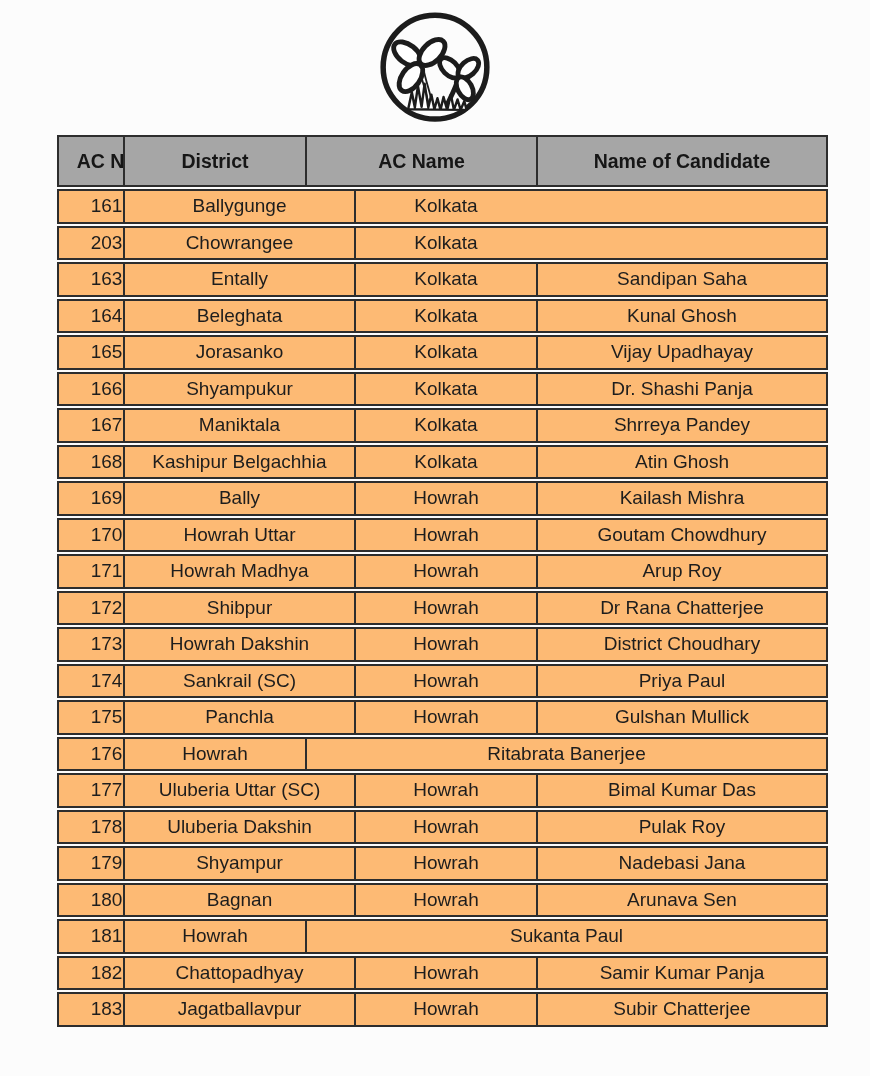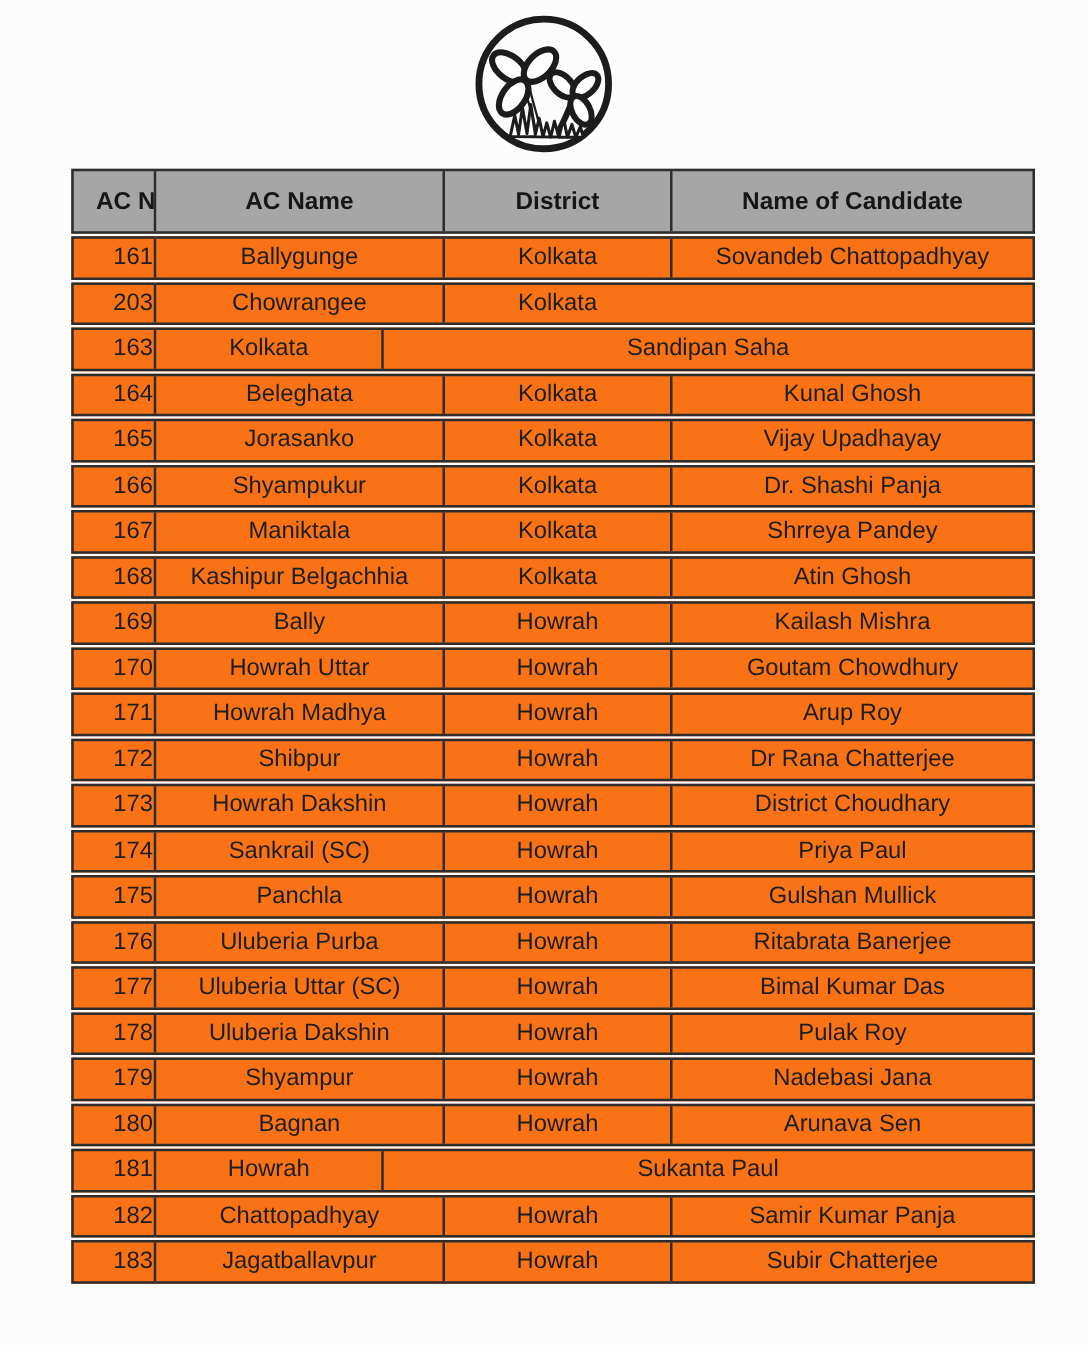--- a/index.html
+++ b/index.html
@@ -35,21 +35,21 @@
     position: absolute;
     top: 135px;
     left: 57px;
     width: 771px;
   }
   .row {
     display: flex;
     align-items: stretch;
     border: 2px solid var(--border);
     margin-top: 2px;
-    background: #f97316;
+    background: #fdba74;
     height: 34.5px;
   }
   .row.header {
     margin-top: 0;
     height: 52px;
     background: var(--header-bg);
   }
   .cell {
     display: flex;
     align-items: center;
@@ -101,40 +101,40 @@
         <circle cx="0" cy="0" r="3" fill="#1c1c1c" stroke="none"></circle>
       </g>
 
       <path d="M56 166 L62 138 L67 163 L72 128 L78 162 L83 124 L89 163 L94 142 L99 166 L104 148 L109 167 L114 146 L120 167 L126 142 L131 167 L137 150 L142 167 L148 153 L152 167 Z" fill="#ffffff" stroke="#1c1c1c" stroke-width="4" stroke-linejoin="round"></path>
     </svg>
   </div>
 
   <div class="table">
     <div class="row header">
       <div class="cell c1">AC No</div>
+      <div class="cell c3">District</div>
       <div class="cell c2">AC Name</div>
-      <div class="cell c3">District</div>
       <div class="cell c4">Name of Candidate</div>
     </div>
     <div id="rows">
   <div class="row">
     <div class="cell c1">161</div>
     <div class="cell c2">Ballygunge</div>
     <div class="cell c3">Kolkata</div>
-    <div class="cell c4">Sovandeb Chattopadhyay</div>
   </div>
 
   <div class="row">
     <div class="cell c1">203</div>
     <div class="cell c2">Chowrangee</div>
     <div class="cell c3">Kolkata</div>
   </div>
 
   <div class="row">
     <div class="cell c1">163</div>
+    <div class="cell c2">Entally</div>
     <div class="cell c3">Kolkata</div>
     <div class="cell c4">Sandipan Saha</div>
   </div>
 
   <div class="row">
     <div class="cell c1">164</div>
     <div class="cell c2">Beleghata</div>
     <div class="cell c3">Kolkata</div>
     <div class="cell c4">Kunal Ghosh</div>
   </div>
@@ -211,21 +211,20 @@
 
   <div class="row">
     <div class="cell c1">175</div>
     <div class="cell c2">Panchla</div>
     <div class="cell c3">Howrah</div>
     <div class="cell c4">Gulshan Mullick</div>
   </div>
 
   <div class="row">
     <div class="cell c1">176</div>
-    <div class="cell c2">Uluberia Purba</div>
     <div class="cell c3">Howrah</div>
     <div class="cell c4">Ritabrata Banerjee</div>
   </div>
 
   <div class="row">
     <div class="cell c1">177</div>
     <div class="cell c2">Uluberia Uttar (SC)</div>
     <div class="cell c3">Howrah</div>
     <div class="cell c4">Bimal Kumar Das</div>
   </div>

